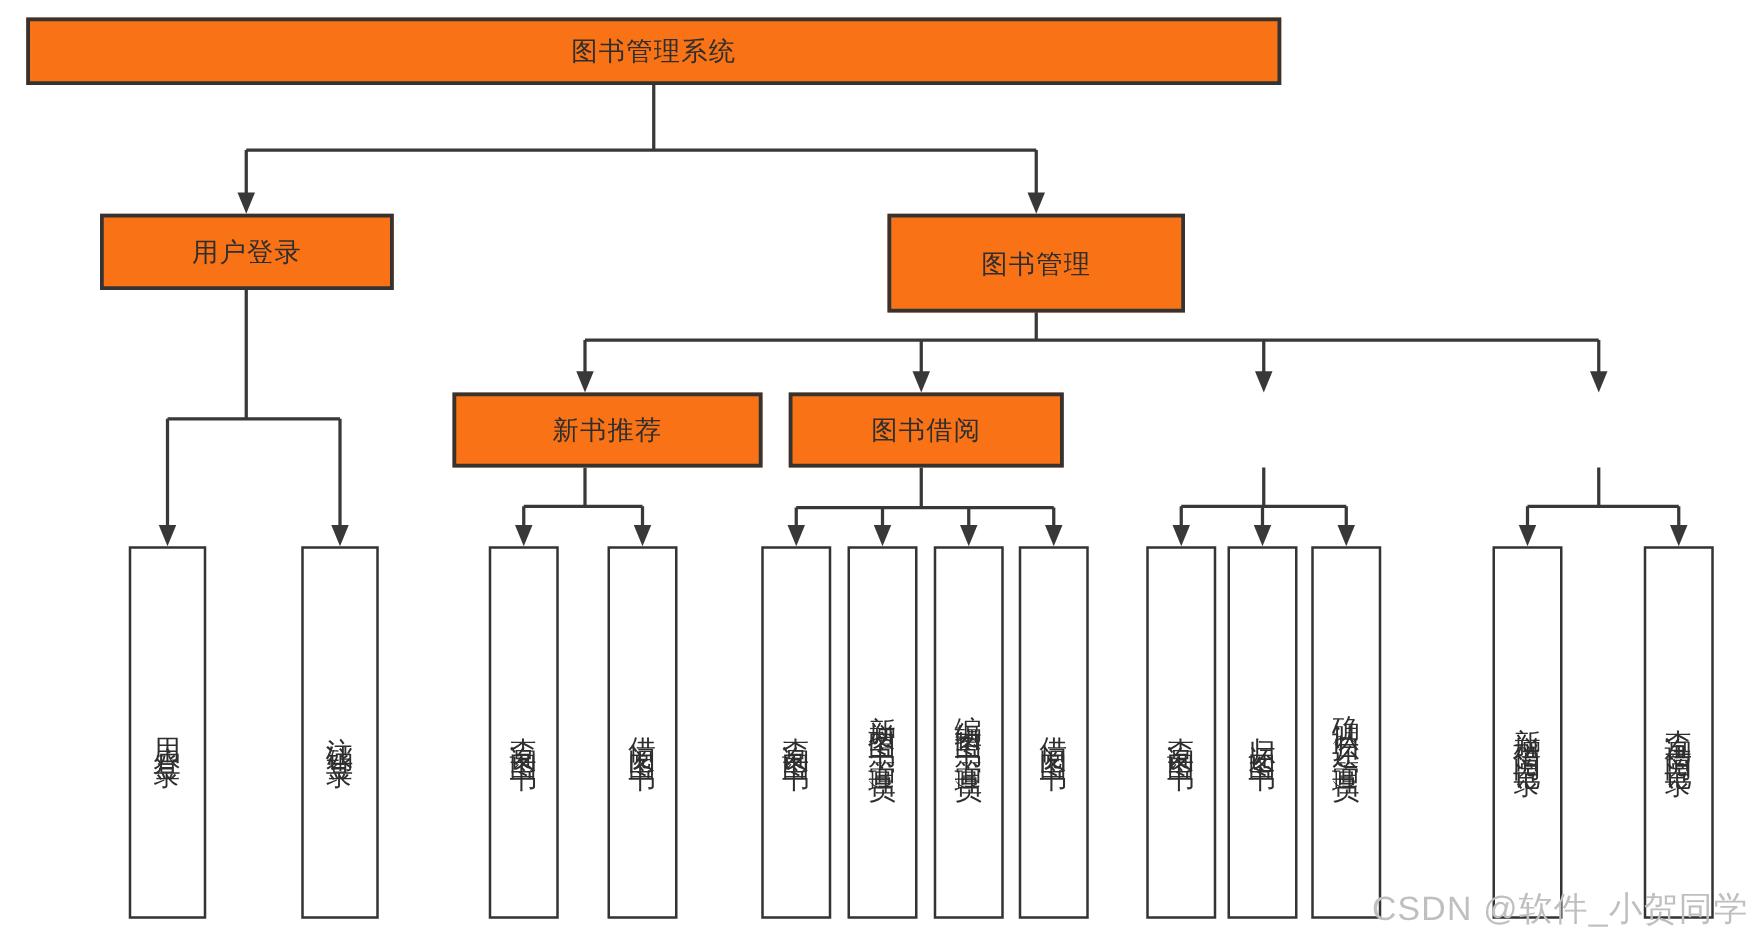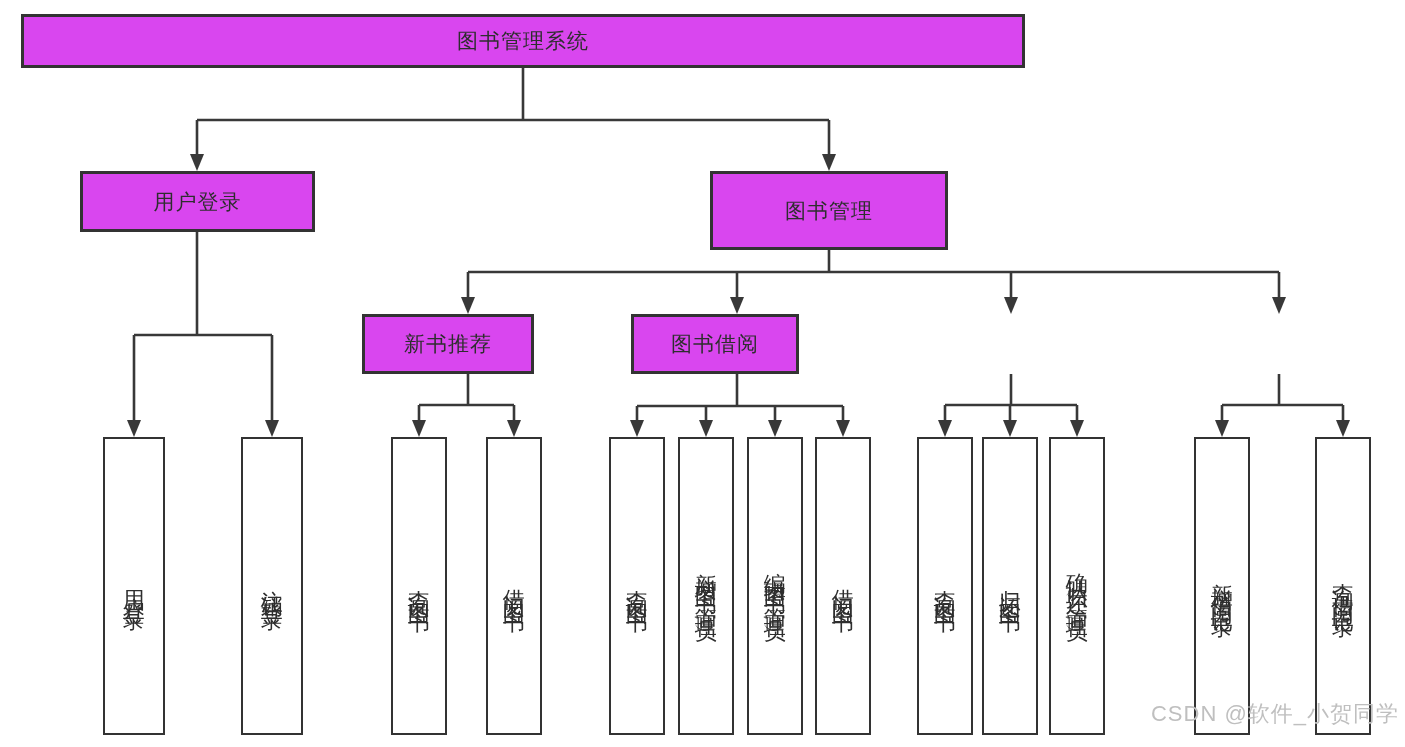--- a/index.html
+++ b/index.html
@@ -1,34 +1,34 @@
 <!DOCTYPE html>
 <html><head>
 <meta charset="utf-8">
 <style>
   html,body{margin:0;padding:0;background:#ffffff;}
   body{font-family:"Liberation Sans","DejaVu Sans",sans-serif;}
   #stage{position:relative;width:1405px;height:747px;background:#ffffff;overflow:hidden;}
   #connectors{position:absolute;left:0;top:0;z-index:0;}
   .hnode{
-    position:absolute;z-index:1;background:#d946ef;border:3px solid #333333;
+    position:absolute;z-index:1;background:#f97316;border:3px solid #333333;
     display:flex;align-items:center;justify-content:center;
     font-size:21px;color:#2e2e2e;letter-spacing:1px;box-sizing:border-box;
   }
   .leaf{
     position:absolute;z-index:1;background:#ffffff;border:2.5px solid #333333;
     display:flex;align-items:center;justify-content:center;box-sizing:border-box;
   }
   .leaf .vtext{
     writing-mode:vertical-rl;text-orientation:mixed;
     font-size:22px;letter-spacing:7px;line-height:1.15;color:#2e2e2e;
   }
   .watermark{
-    position:absolute;right:6px;bottom:18px;z-index:5;
-    font-size:22px;color:#bfbfbf;letter-spacing:1px;
+    position:absolute;right:6px;bottom:2px;z-index:5;
+    font-size:27px;color:#bfbfbf;letter-spacing:1px;
   }
 </style>
 </head>
 <body>
 
 <div id="stage">
 
   <svg id="connectors" width="1405" height="747" viewBox="0 0 1405 747">
     <g stroke="#383838" stroke-width="2.6" fill="none">
 
@@ -80,24 +80,24 @@
     <span>图书管理系统</span>
   </div>
 
   <div class="hnode" style="left:80px;top:171px;width:235px;height:61px;">
     <span>用户登录</span>
   </div>
   <div class="hnode" style="left:710px;top:171px;width:238px;height:79px;">
     <span>图书管理</span>
   </div>
 
-  <div class="hnode" style="left:362px;top:314px;width:172px;height:60px;">
+  <div class="hnode" style="left:362px;top:314px;width:248px;height:60px;">
     <span>新书推荐</span>
   </div>
-  <div class="hnode" style="left:631px;top:314px;width:168px;height:60px;">
+  <div class="hnode" style="left:631px;top:314px;width:220px;height:60px;">
     <span>图书借阅</span>
   </div>
 
   <div class="leaf" style="left:103px;top:437px;width:62px;height:298px;">
     <span class="vtext">用户登录</span>
   </div>
   <div class="leaf" style="left:241px;top:437px;width:62px;height:298px;">
     <span class="vtext">注销登录</span>
   </div>
 

